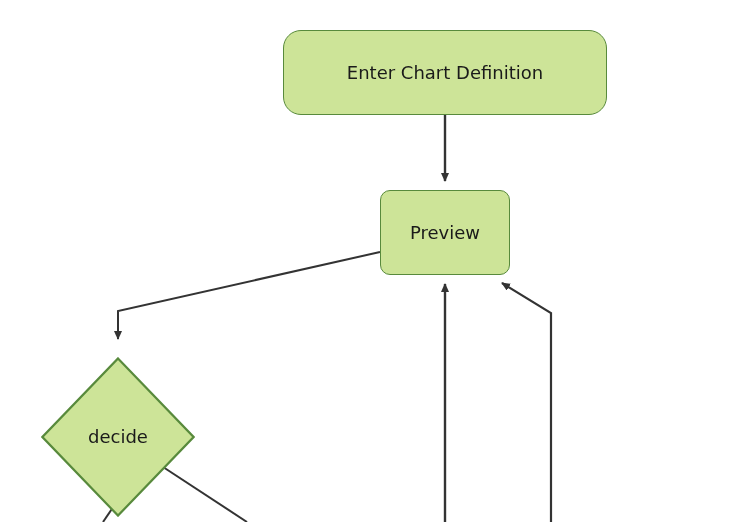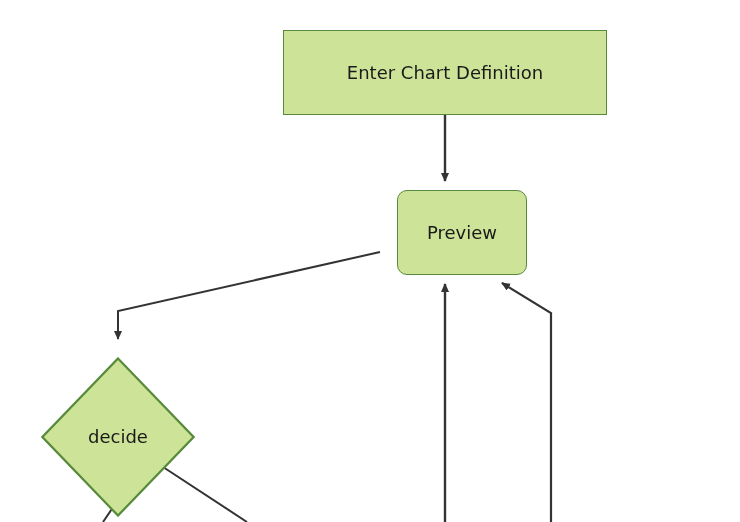--- a/index.html
+++ b/index.html
@@ -83,25 +83,25 @@
 
     <path d="M445,522 L445,284" fill="none" stroke="#333333" stroke-width="2.4" marker-end="url(#arrow-up)"></path>
 
     <path d="M551,522 L551,313 L502,283" fill="none" stroke="#333333" stroke-width="2.2" marker-end="url(#arrow-up)"></path>
 
     <path d="M118,500 L103,522" fill="none" stroke="#333333" stroke-width="2.0"></path>
 
     <path d="M160,465 L247,522" fill="none" stroke="#333333" stroke-width="2.0"></path>
   </svg>
 
-  <div class="node node-rect" style="left:283px; top:30px; width:324px; height:85px;">
+  <div class="node node-rect" style="left:283px; top:30px; width:324px; height:85px;border-radius:18px;">
     <span>Enter Chart Definition</span>
   </div>
 
-  <div class="node node-round" style="left:397px; top:190px; width:130px; height:85px;">
+  <div class="node node-round" style="left:380px; top:190px; width:130px; height:85px;">
     <span>Preview</span>
   </div>
 
   <div class="node node-diamond" style="left:41px; top:357px; width:154px; height:160px;">
     <svg class="diamond-shape" viewBox="0 0 154 160" preserveAspectRatio="none" xmlns="http://www.w3.org/2000/svg">
       <polygon points="77,1.4 152.6,80 77,158.6 1.4,80" fill="#cde498" stroke="#588a3c" stroke-width="2.2"></polygon>
     </svg>
     <span class="diamond-label">decide</span>
   </div>
 

